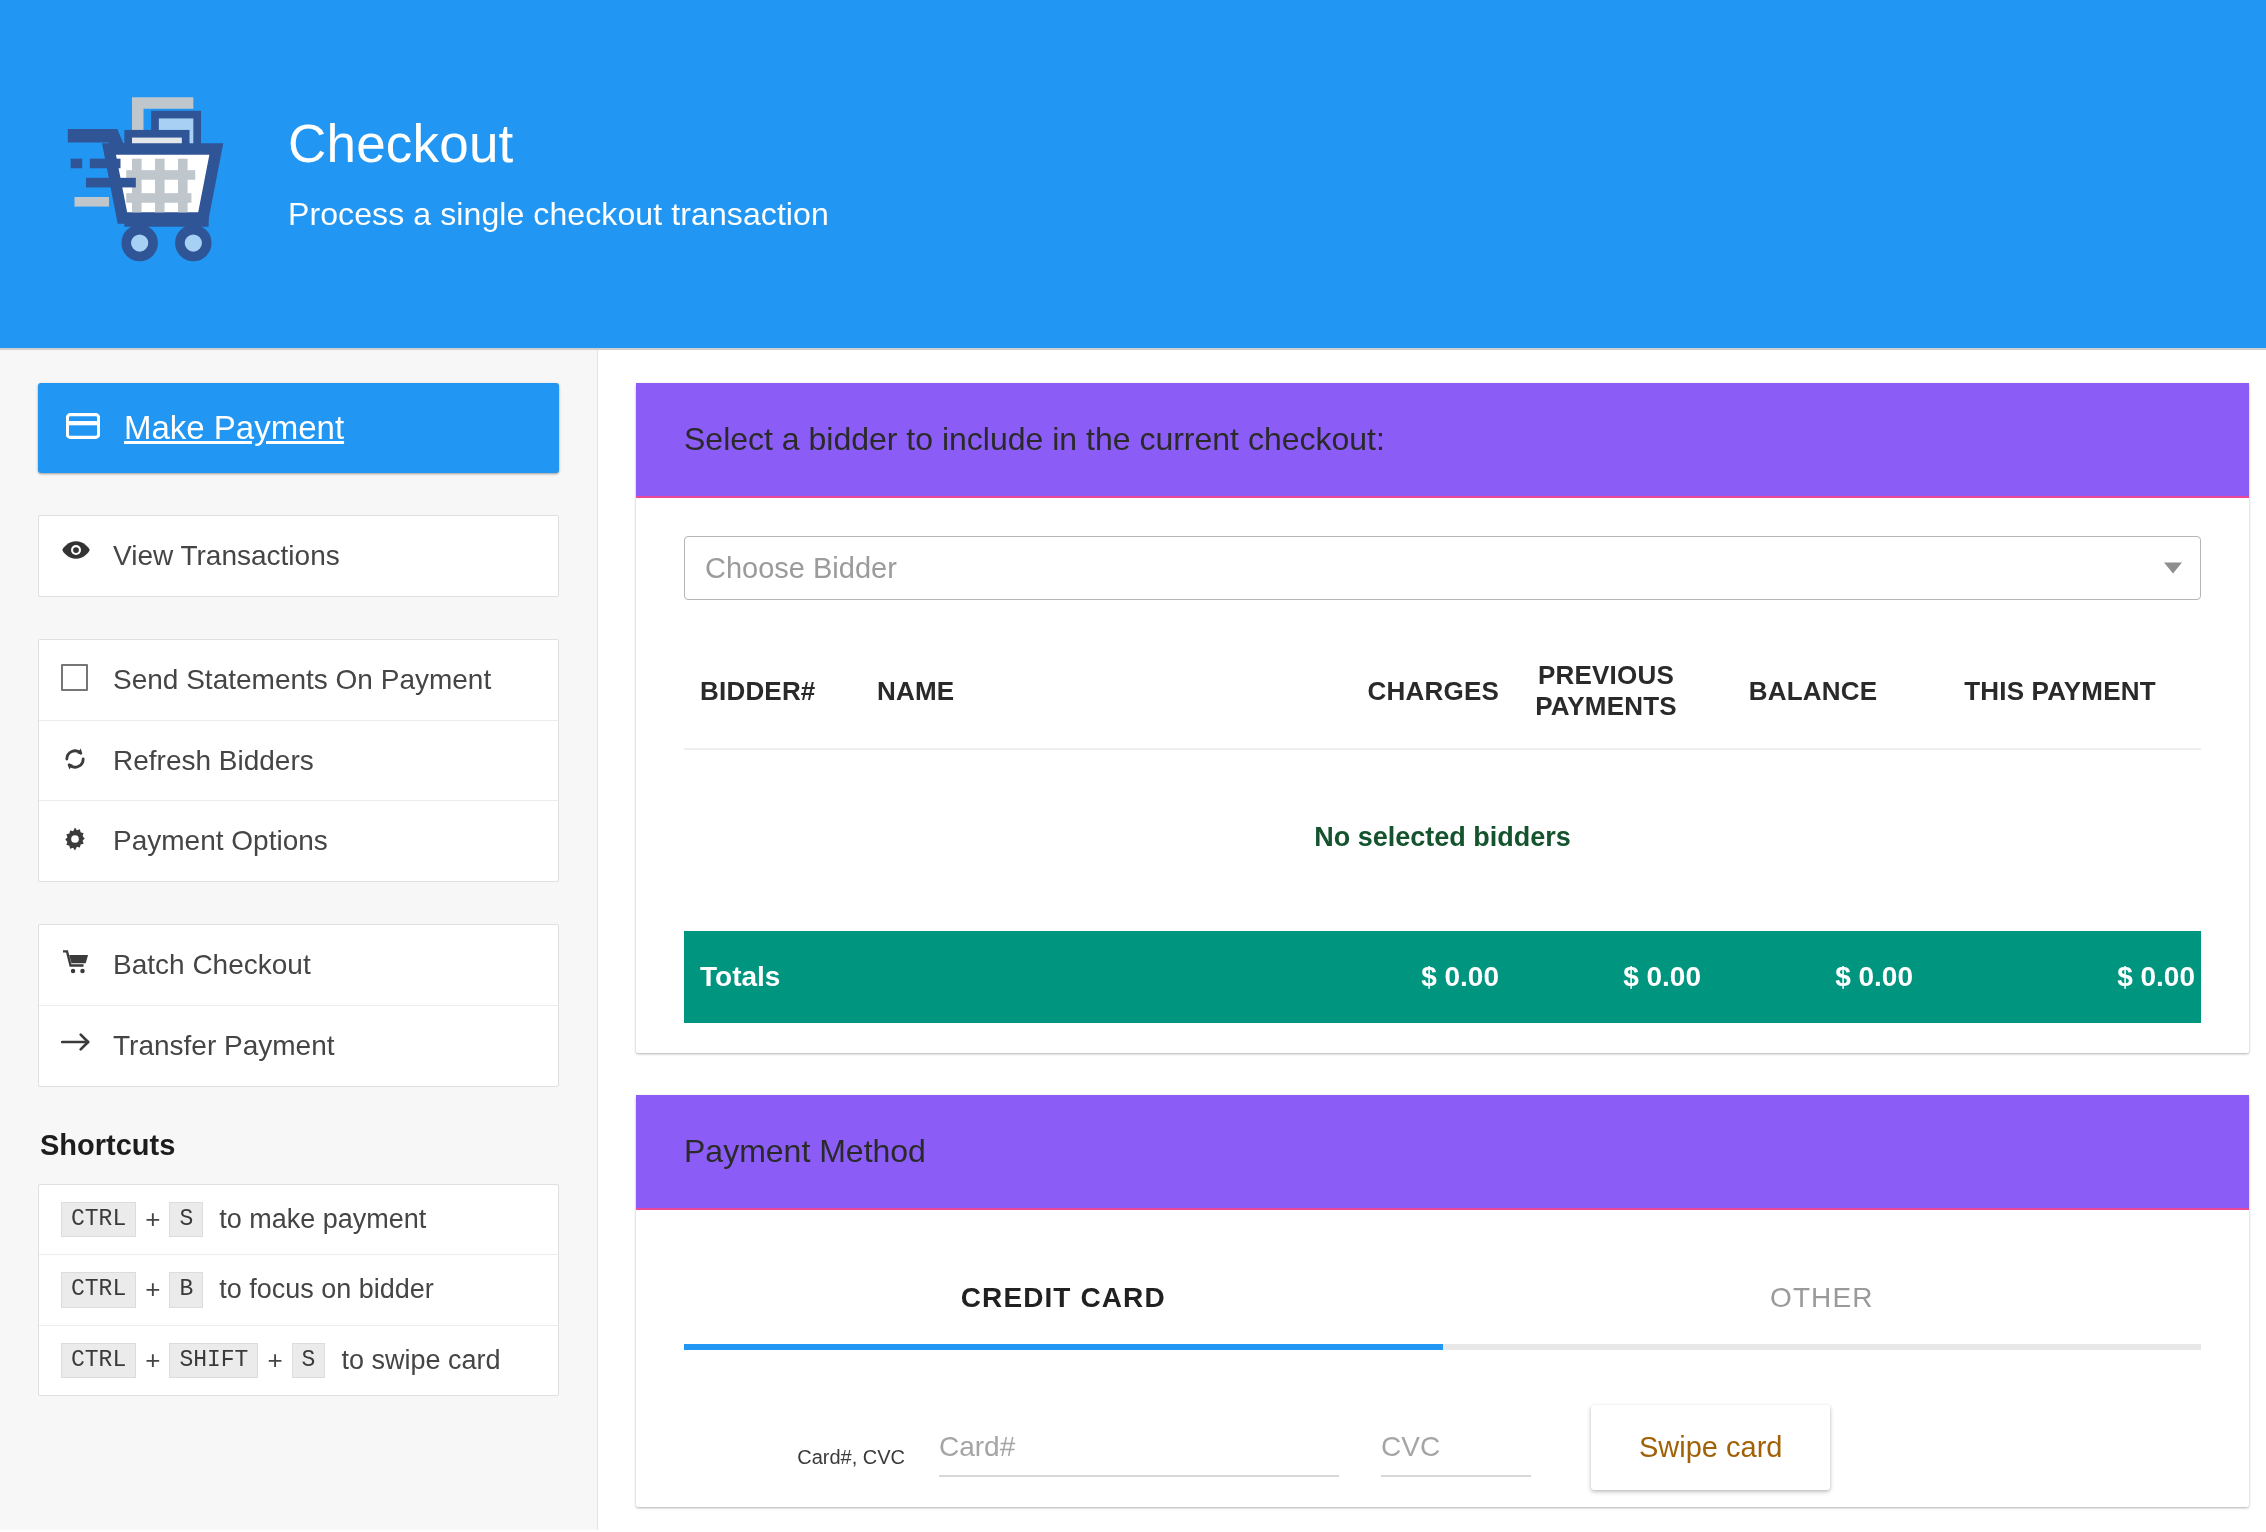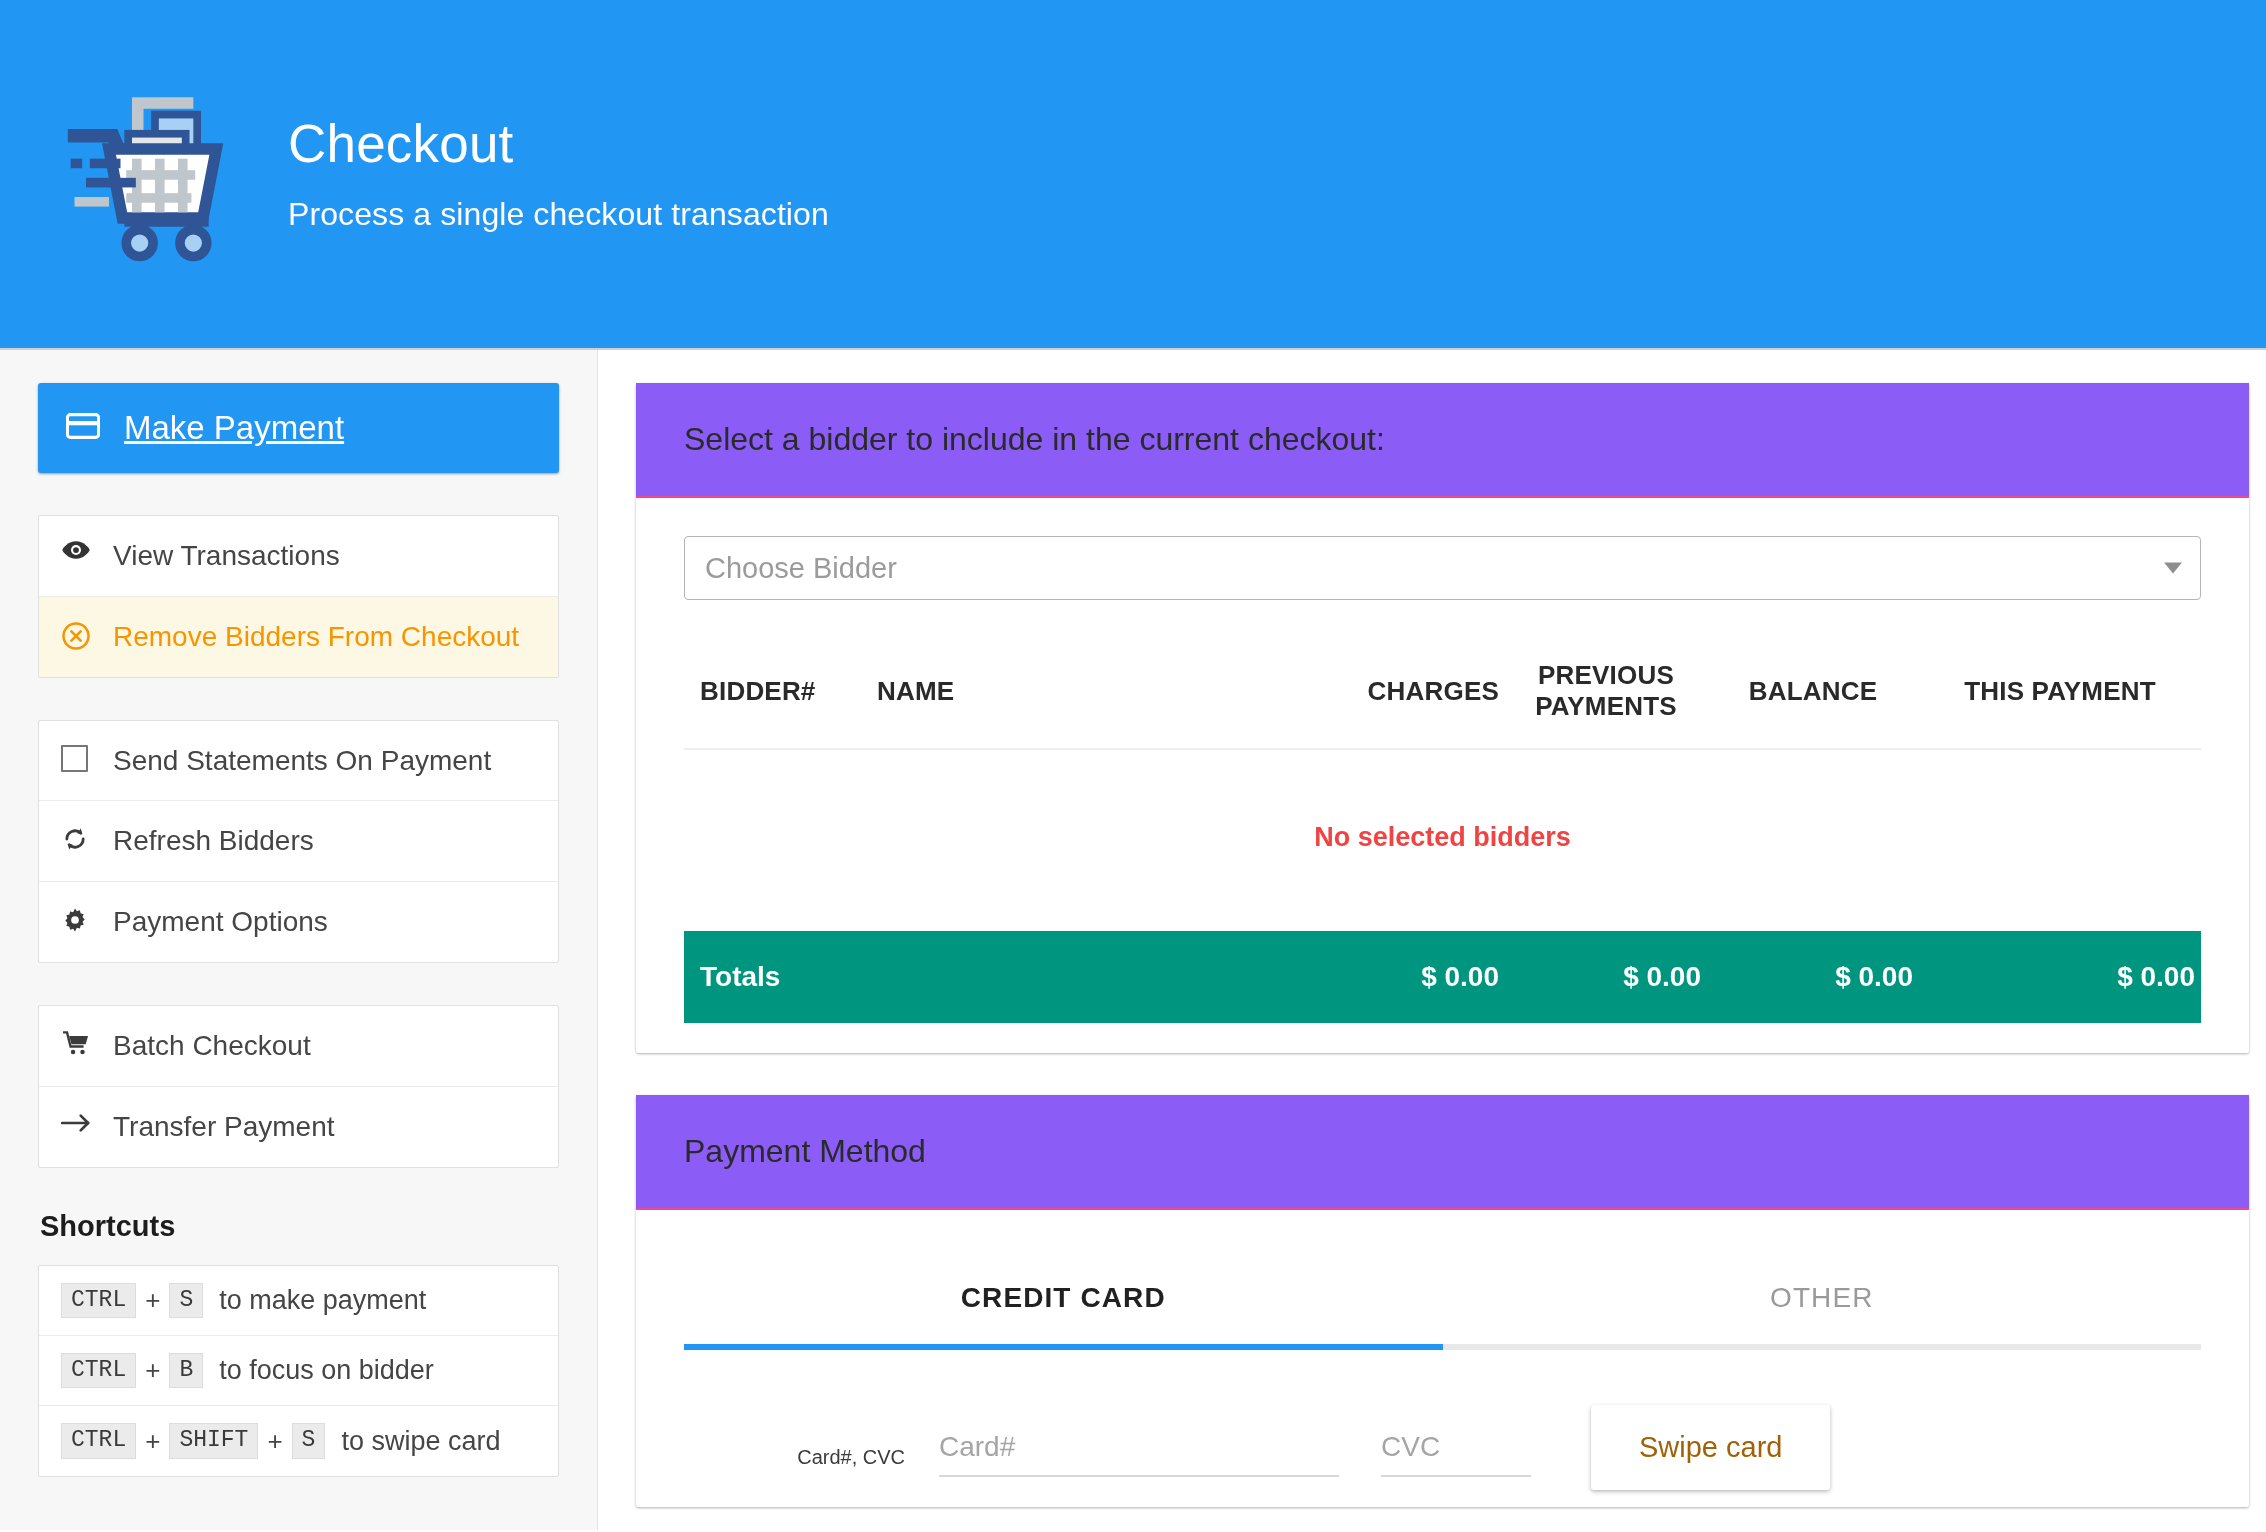--- a/index.html
+++ b/index.html
@@ -245,21 +245,21 @@
   table.bidder-table th.c-name { text-align: left; width: 350px; }
   table.bidder-table th.c-charges { width: 260px; }
   table.bidder-table th.c-prev { width: 190px; text-align: center; }
   table.bidder-table th.c-balance { width: 200px; text-align: center;}
   table.bidder-table th.c-this { width: 270px; text-align: center;}
   table.bidder-table th.c-pad { width: auto; }
   .empty-row td {
     text-align: center;
     font-size: 27px;
     font-weight: bold;
-    color: #ef4444;
+    color: #14532d;
     padding: 72px 0 78px 0;
   }
   tr.totals-row {
     background: #00957f;
     color: #ffffff;
   }
   tr.totals-row td {
     font-size: 28px;
     font-weight: bold;
     padding: 30px 6px;
@@ -403,29 +403,20 @@
     <div class="card-group">
       <div class="menu-row">
         <span class="row-icon">
           <svg width="30" height="20" viewBox="0 0 24 16" xmlns="http://www.w3.org/2000/svg">
             <path d="M12 1C6 1 1.7 6 1 8c.7 2 5 7 11 7s10.3-5 11-7c-.7-2-5-7-11-7z" fill="#333"></path>
             <circle cx="12" cy="8" r="4" fill="#fff"></circle>
             <circle cx="12" cy="8" r="2.3" fill="#333"></circle>
           </svg>
         </span>
         <span class="row-label">View Transactions</span>
-      </div>
-      <div class="menu-row highlight">
-        <span class="row-icon">
-          <svg width="30" height="30" viewBox="0 0 24 24" xmlns="http://www.w3.org/2000/svg">
-            <circle cx="12" cy="12" r="10" fill="none" stroke="#f79400" stroke-width="2"></circle>
-            <path d="M8.3 8.3 L15.7 15.7 M15.7 8.3 L8.3 15.7" stroke="#f79400" stroke-width="2.1" stroke-linecap="round"></path>
-          </svg>
-        </span>
-        <span class="row-label">Remove Bidders From Checkout</span>
       </div>
     </div>
 
     <div class="card-group">
       <div class="menu-row">
         <span class="row-icon">
           <span class="checkbox-box"></span>
         </span>
         <span class="row-label">Send Statements On Payment</span>
       </div>

